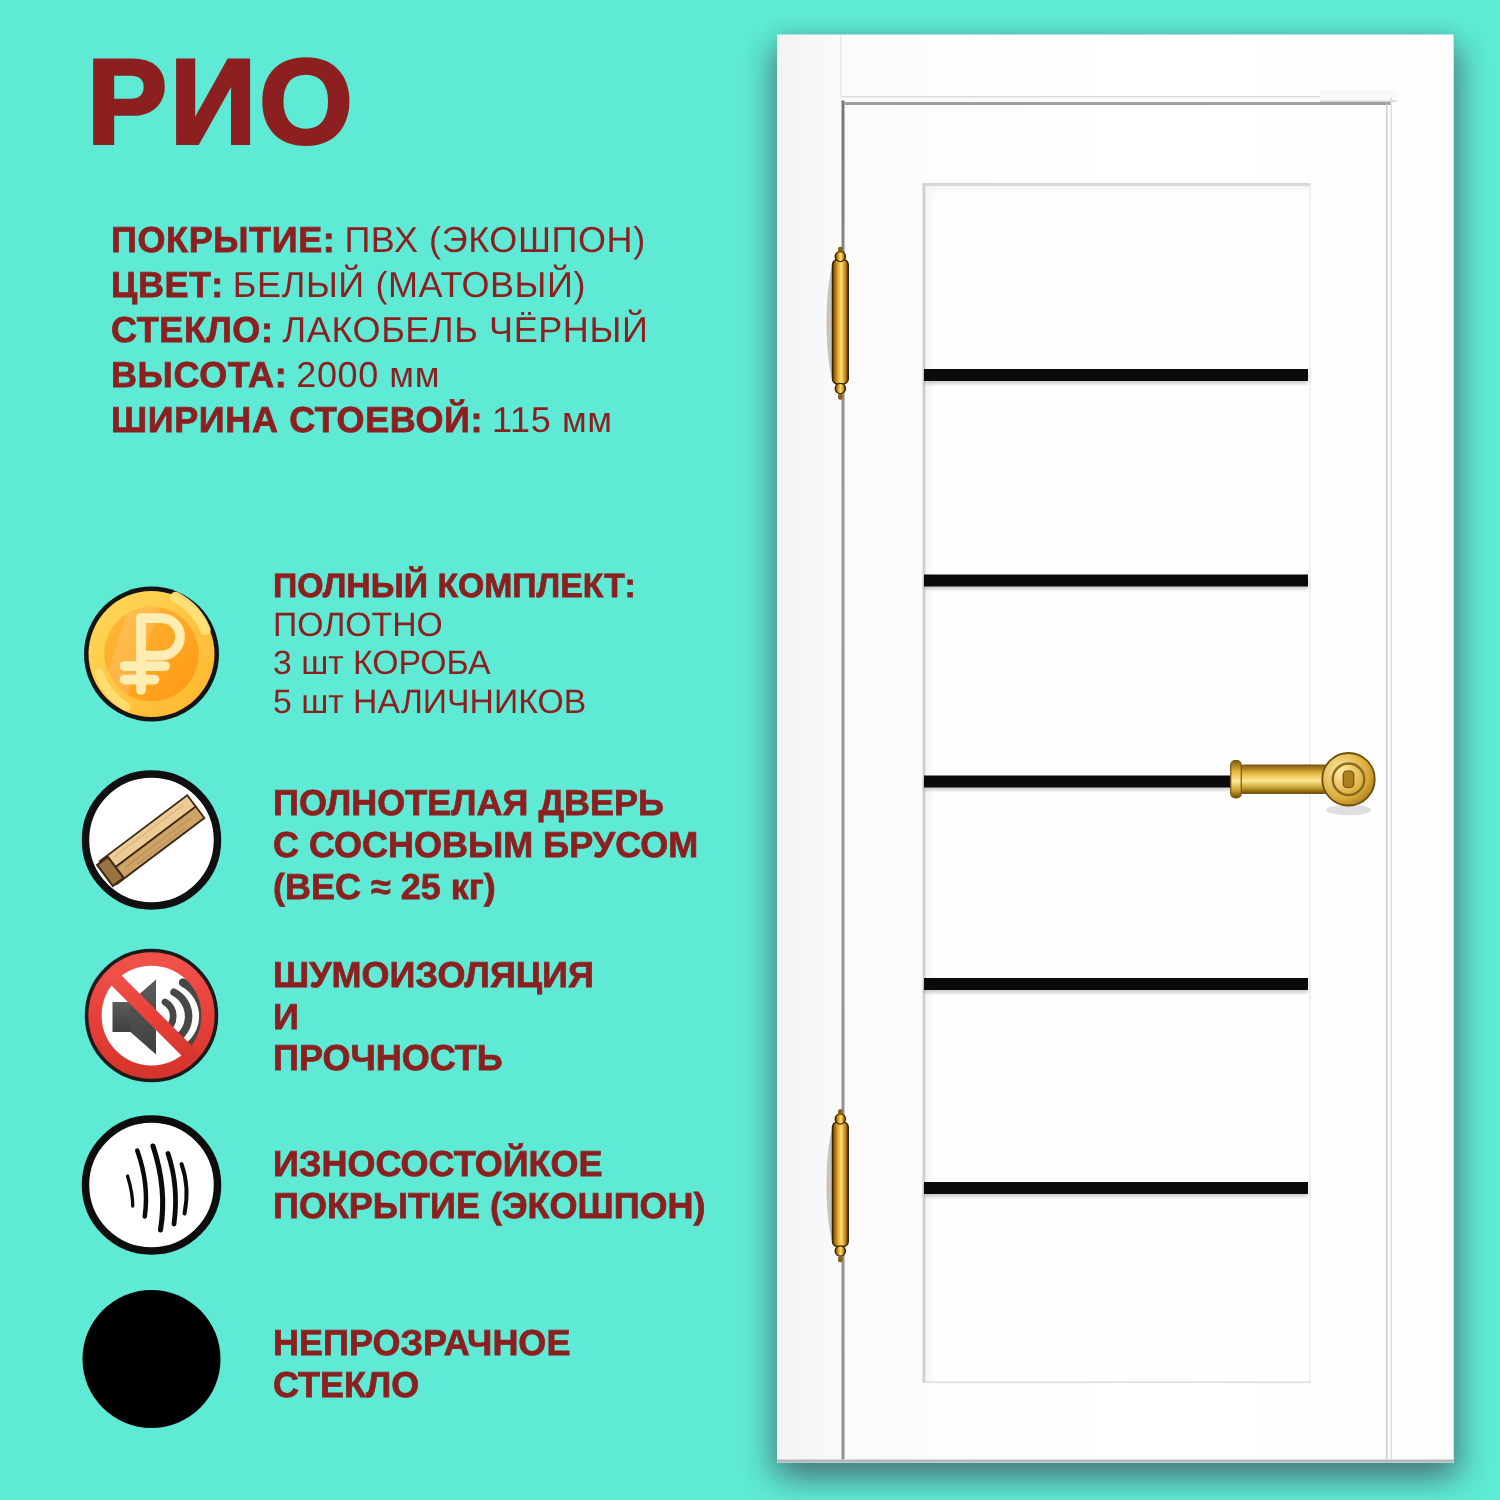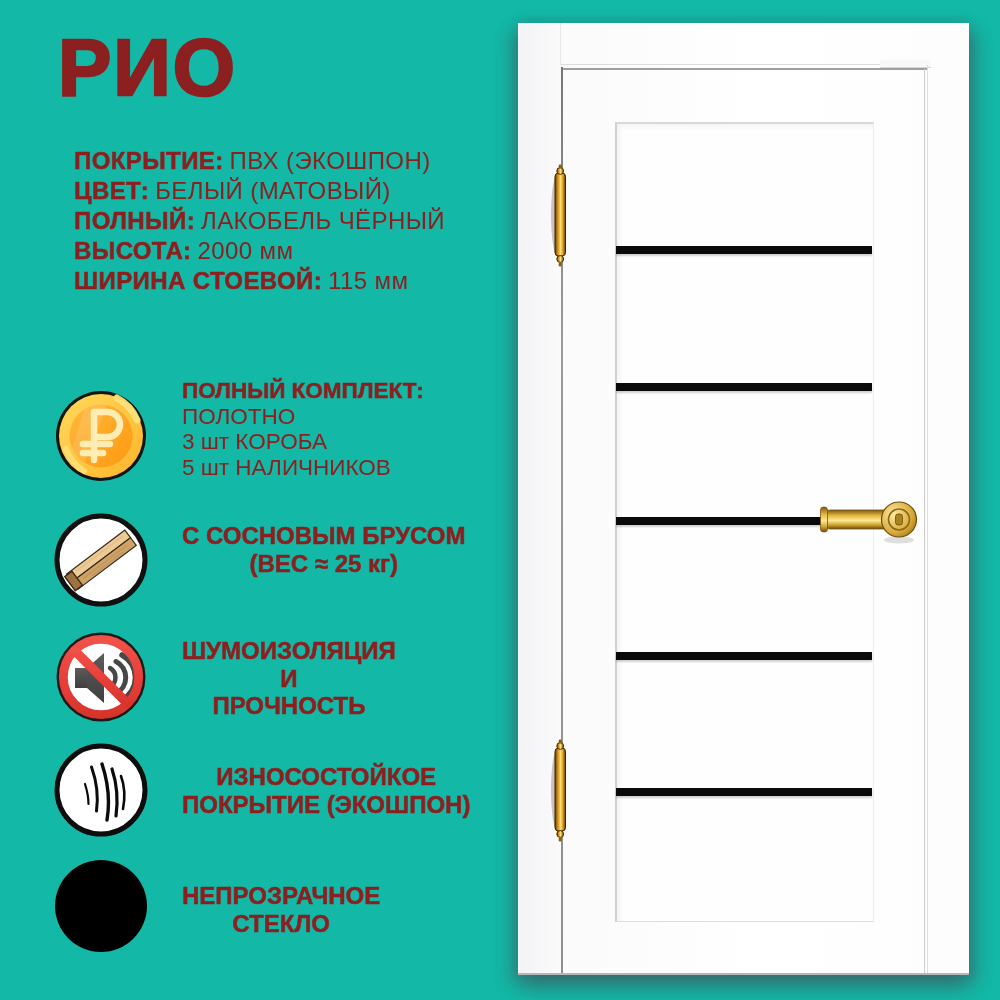--- a/index.html
+++ b/index.html
@@ -1,32 +1,32 @@
 <!DOCTYPE html>
 <html><head>
 <meta charset="utf-8">
 <style>
   html,body{margin:0;padding:0;background:#ffffff;}
   #stage{
-    position:relative;width:1000px;height:1000px;background:#14b8a6;overflow:hidden;
+    position:relative;width:1000px;height:1000px;background:#5eead4;overflow:hidden;
     font-family:"Liberation Sans","DejaVu Sans",sans-serif;
   }
   
   .title{
     position:absolute;left:58px;top:28px;color:#8c1f1f;
     font-size:80px;font-weight:bold;letter-spacing:2px;line-height:1;
     -webkit-text-stroke:2.5px #8c1f1f;
   }
   .specs{position:absolute;left:58px;top:146px;white-space:nowrap;margin-left:16px;}
   .spec-row{font-size:24px;line-height:30px;color:#8c1f1f;letter-spacing:.4px;}
   .spec-label{font-weight:bold;-webkit-text-stroke:.5px #8c1f1f;margin-right:6px;}
   .spec-value{font-weight:normal;}
   .ftext{position:absolute;left:182px;color:#8c1f1f;white-space:nowrap;}
   .ftext .ln{display:block;}
-  .ln.b{font-weight:bold;text-align:center;-webkit-text-stroke:.5px #8c1f1f;}
+  .ln.b{font-weight:bold;-webkit-text-stroke:.5px #8c1f1f;}
   .ftext.f1{top:378px;font-size:22.5px;line-height:25.5px;}
   .ftext.f2{top:522px;font-size:24px;line-height:28px;}
   .ftext.f3{top:637px;font-size:24px;line-height:27.5px;}
   .ftext.f4{top:763px;font-size:24px;line-height:28px;}
   .ftext.f5{top:882px;font-size:24px;line-height:28px;}
   .ficon{position:absolute;left:54px;width:94px;height:94px;}
   .ficon.i1{top:389px;} .ficon.i2{top:513px;} .ficon.i3{top:630px;}
   .ficon.i4{top:743px;} .ficon.i5{top:859px;}
   
   .door{
@@ -60,21 +60,21 @@
 </head>
 <body>
 
 <div id="stage">
 
   <div class="title">РИО</div>
 
   <div class="specs">
     <div class="spec-row"><span class="spec-label">ПОКРЫТИЕ:</span><span class="spec-value">ПВХ (ЭКОШПОН)</span></div>
     <div class="spec-row"><span class="spec-label">ЦВЕТ:</span><span class="spec-value">БЕЛЫЙ (МАТОВЫЙ)</span></div>
-    <div class="spec-row"><span class="spec-label">ПОЛНЫЙ:</span><span class="spec-value">ЛАКОБЕЛЬ ЧЁРНЫЙ</span></div>
+    <div class="spec-row"><span class="spec-label">СТЕКЛО:</span><span class="spec-value">ЛАКОБЕЛЬ ЧЁРНЫЙ</span></div>
     <div class="spec-row"><span class="spec-label">ВЫСОТА:</span><span class="spec-value">2000 мм</span></div>
     <div class="spec-row"><span class="spec-label">ШИРИНА СТОЕВОЙ:</span><span class="spec-value">115 мм</span></div>
   </div>
 
   <svg class="ficon i1" viewBox="0 0 94 94">
     <defs>
       <linearGradient id="coinRing" x1="0" y1="0" x2="1" y2="1">
         <stop offset="0" stop-color="#ffd95c"></stop>
           <stop offset="1" stop-color="#ffb42a"></stop>
       </linearGradient>
@@ -154,20 +154,21 @@
     <circle cx="47" cy="47" r="46" fill="#000000"></circle>
   </svg>
 
   <div class="ftext f1">
     <span class="ln b">ПОЛНЫЙ КОМПЛЕКТ:</span>
     <span class="ln">ПОЛОТНО</span>
     <span class="ln">3 шт КОРОБА</span>
     <span class="ln">5 шт НАЛИЧНИКОВ</span>
   </div>
   <div class="ftext f2">
+    <span class="ln b">ПОЛНОТЕЛАЯ ДВЕРЬ</span>
     <span class="ln b">С СОСНОВЫМ БРУСОМ</span>
     <span class="ln b">(ВЕС ≈ 25 кг)</span>
   </div>
   <div class="ftext f3">
     <span class="ln b">ШУМОИЗОЛЯЦИЯ</span>
     <span class="ln b">И</span>
     <span class="ln b">ПРОЧНОСТЬ</span>
   </div>
   <div class="ftext f4">
     <span class="ln b">ИЗНОСОСТОЙКОЕ</span>

